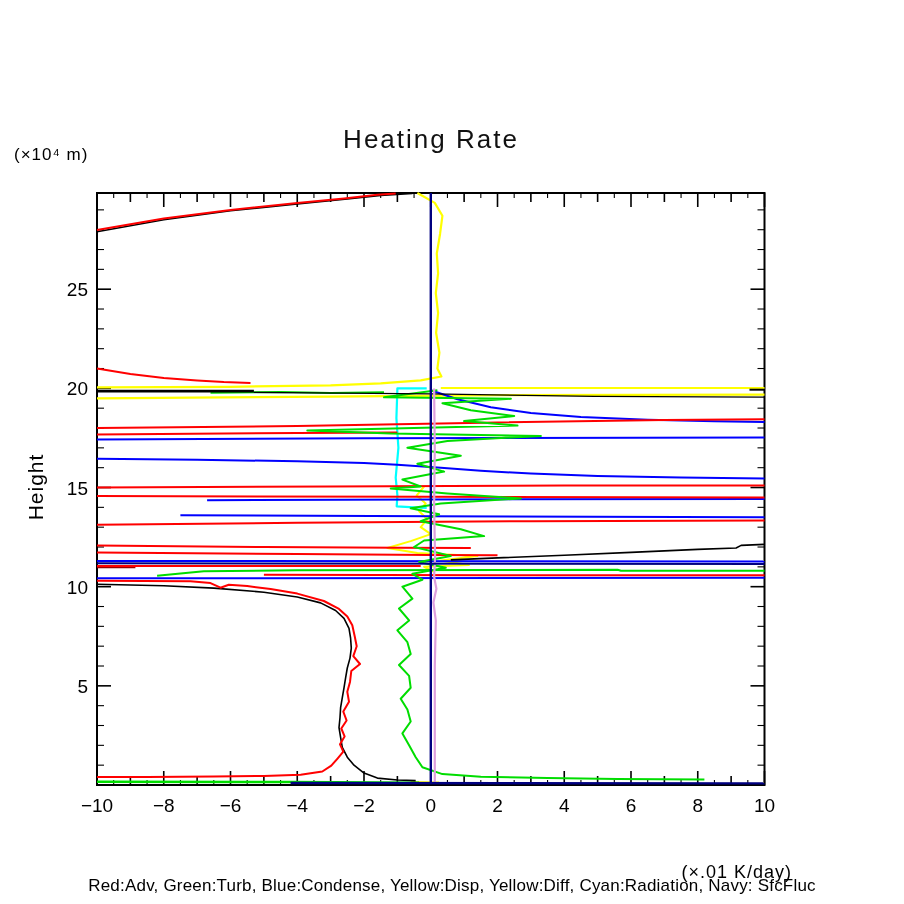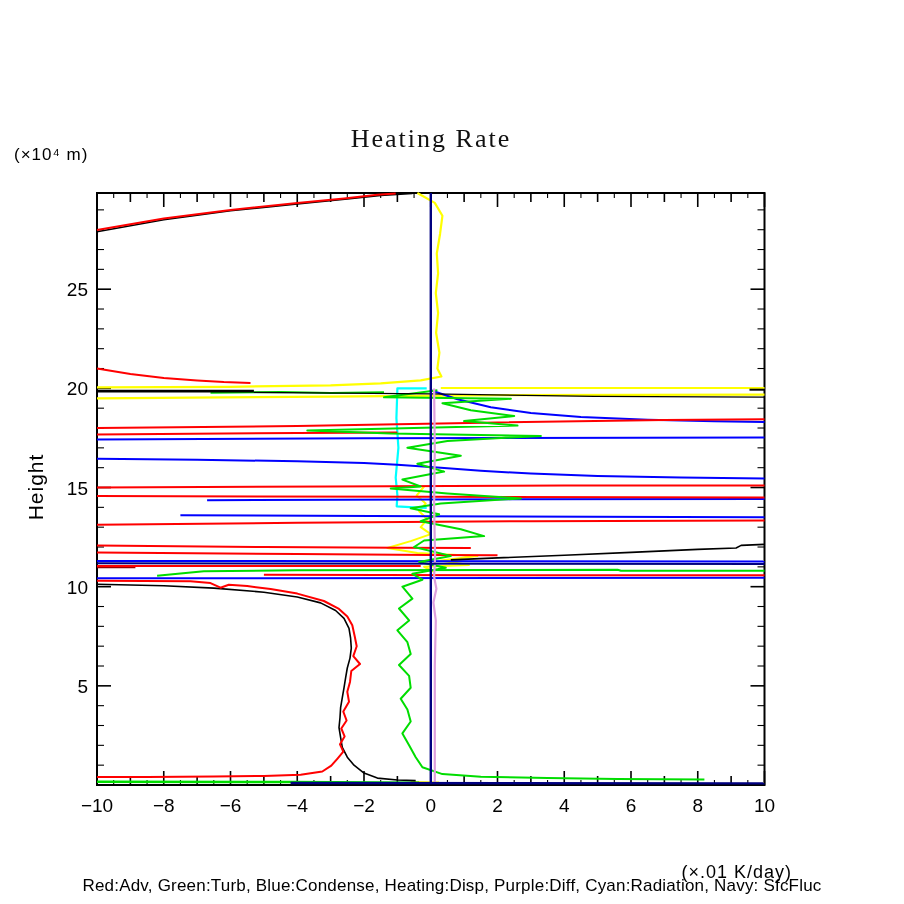--- a/index.html
+++ b/index.html
@@ -3,21 +3,21 @@
 <meta charset="utf-8">
 <style>
   html,body{margin:0;padding:0;background:#ffffff;}
   body{
     width:904px;height:904px;position:relative;overflow:hidden;
     font-family:"Liberation Sans","DejaVu Sans",sans-serif;color:#000;
   }
   .abs{position:absolute;}
   .chart-title{
     top:124px;left:0;width:862px;text-align:center;
-    font-size:26px;font-weight:400;letter-spacing:2px;color:#111;font-family:Liberation Serif, serif;
+    font-size:26px;font-weight:400;letter-spacing:2px;color:#111;
   }
   .y-unit{top:145px;left:14px;font-size:17px;letter-spacing:1px;}
   .y-title{
     top:487px;left:36px;transform:translate(-50%,-50%) rotate(-90deg);
     font-size:21px;letter-spacing:1px;white-space:nowrap;
   }
   .x-unit{top:862px;right:112px;font-size:18px;letter-spacing:1px;}
   .legend-caption{
     top:876px;left:0;width:904px;text-align:center;
     font-size:17px;letter-spacing:0.2px;white-space:nowrap;
@@ -224,14 +224,14 @@
       <polyline points="749.5,389.7 764.5,389.7" fill="none" stroke="#000000" stroke-width="2" stroke-linejoin="round" stroke-linecap="butt"></polyline>
       <polyline points="450.8,559.9 497.5,557.9 564.3,555.3 631.0,552.4 697.8,549.4 736.1,548.0 741.1,545.4 764.5,544.4" fill="none" stroke="#000000" stroke-width="1.6" stroke-linejoin="round" stroke-linecap="butt"></polyline>
       <polyline points="97.0,584.3 163.8,585.7 213.8,588.1 263.9,592.2 297.3,597.0 320.6,602.9 335.6,610.5 344.0,618.4 349.0,628.3 350.6,638.2 351.3,648.2 350.0,658.1 347.3,668.0 345.6,677.9 344.0,687.8 342.3,697.7 340.6,707.7 340.0,717.6 339.0,727.5 340.6,737.4 342.3,747.3 347.3,757.2 354.0,765.2 364.0,773.1 377.4,778.1 397.4,780.0 415.7,780.6" fill="none" stroke="#000000" stroke-width="1.6" stroke-linejoin="round" stroke-linecap="butt"></polyline>
       <polyline points="97.0,230.1 163.8,218.6 230.5,209.9 297.3,203.1 344.0,198.4 377.4,194.8 395.7,193.4" fill="none" stroke="#ff0000" stroke-width="2" stroke-linejoin="round" stroke-linecap="butt"></polyline>
       <polyline points="97.0,580.7 190.4,581.3 210.5,583.1 220.5,587.7 228.8,584.7 247.2,586.1 270.6,589.1 297.3,593.6 323.9,601.0 339.0,608.9 347.3,616.4 352.3,625.3 354.7,636.3 356.7,646.2 353.3,656.1 360.0,664.0 351.3,671.0 350.0,681.9 347.3,691.8 349.0,701.7 343.3,711.6 346.6,720.5 341.3,728.5 344.6,736.4 340.0,744.3 343.3,751.7 337.3,758.8 331.3,765.6 322.3,771.5 300.6,774.7 263.9,775.9 213.8,776.5 147.1,776.9 97.0,777.1" fill="none" stroke="#ff0000" stroke-width="2" stroke-linejoin="round" stroke-linecap="butt"></polyline>
       <polyline points="434.8,784.0 434.8,666.0 435.8,620.4 433.4,602.5 436.4,588.7 434.1,576.8 435.1,556.9 434.1,507.3 434.8,447.8 434.1,388.4" fill="none" stroke="#dda0dd" stroke-width="2.2" stroke-linejoin="round" stroke-linecap="butt"></polyline>
       <polyline points="290.6,783.0 764.5,783.4" fill="none" stroke="#000080" stroke-width="2.4" stroke-linejoin="round" stroke-linecap="butt"></polyline>
       <polyline points="97.0,563.3 764.5,563.9" fill="none" stroke="#000080" stroke-width="2" stroke-linejoin="round" stroke-linecap="butt"></polyline>
       <polyline points="430.8,784.0 430.8,193.0" fill="none" stroke="#000080" stroke-width="2.4" stroke-linejoin="round" stroke-linecap="butt"></polyline>
     </svg>
-  <figcaption class="abs legend-caption">Red:Adv, Green:Turb, Blue:Condense, Heating:Disp, Purple:Diff, Cyan:Radiation, Navy: SfcFluc</figcaption>
+  <figcaption class="abs legend-caption">Red:Adv, Green:Turb, Blue:Condense, Yellow:Disp, Yellow:Diff, Cyan:Radiation, Navy: SfcFluc</figcaption>
 </figure>
 
 </body></html>

